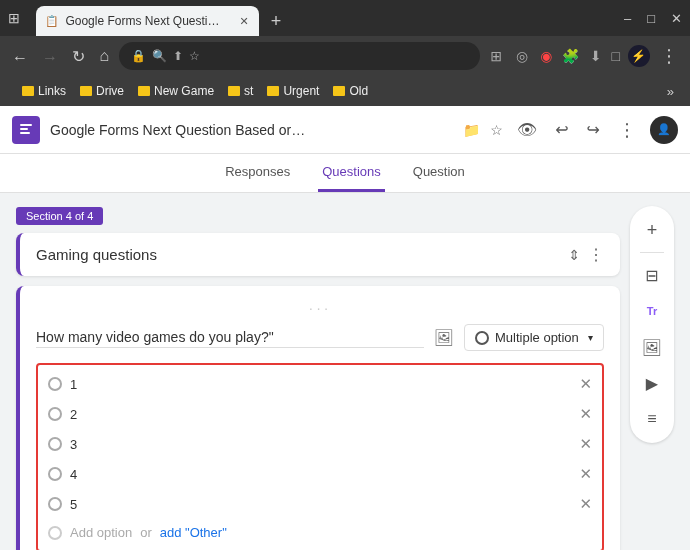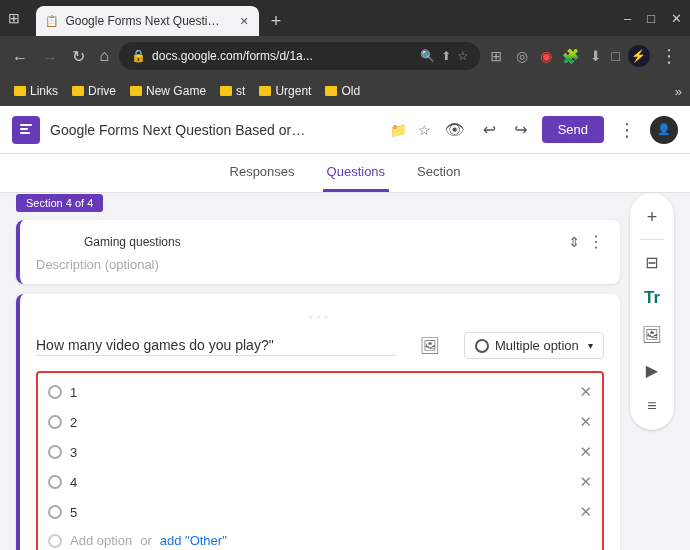--- a/index.html
+++ b/index.html
@@ -216,36 +216,35 @@
   </div>
 </div>
 
 <div class="address-bar" style="background:#3c3c3c; height:40px; display:flex; align-items:center; padding:0 8px; gap:6px;">
   <button class="nav-btn" style="background:none;border:none;color:#ccc;cursor:pointer;font-size:16px;">←</button>
   <button class="nav-btn" style="background:none;border:none;color:#666;cursor:pointer;font-size:16px;">→</button>
   <button class="nav-btn" style="background:none;border:none;color:#ccc;cursor:pointer;font-size:16px;">↻</button>
   <button class="nav-btn" style="background:none;border:none;color:#ccc;cursor:pointer;font-size:16px;">⌂</button>
   <div class="address-input" style="flex:1; background:#292929; border-radius:20px; height:28px; display:flex; align-items:center; padding:0 12px; gap:6px;">
     <span style="color:#aaa; font-size:12px;">🔒</span>
-    <span style="color:#eee; font-size:12px; flex:1;">docs.google.com/forms/d/1a...</span>
     <span style="color:#aaa; font-size:12px; cursor:pointer;">🔍</span>
     <span style="color:#aaa; font-size:12px; cursor:pointer;">⬆</span>
     <span style="color:#aaa; font-size:12px; cursor:pointer;">☆</span>
   </div>
   <span style="color:#aaa; font-size:14px; cursor:pointer; padding:0 4px;">⊞</span>
   <span style="color:#aaa; font-size:14px; cursor:pointer; padding:0 4px;">◎</span>
   <span style="color:#f44; font-size:14px; cursor:pointer; padding:0 2px;">◉</span>
   <span style="color:#aaa; font-size:14px; cursor:pointer; padding:0 2px;">🧩</span>
   <span style="color:#aaa; font-size:14px; cursor:pointer; padding:0 2px;">⬇</span>
   <span style="color:#aaa; font-size:14px; cursor:pointer; padding:0 2px;">□</span>
   <span style="width:22px;height:22px;border-radius:50%;background:#1a1a2e;display:inline-flex;align-items:center;justify-content:center;cursor:pointer; font-size:12px;">⚡</span>
   <span style="color:#ccc; font-size:18px; cursor:pointer; padding:0 4px;">⋮</span>
 </div>
 
-<div class="bookmarks-bar" style="background:#3c3c3c; height:30px; display:flex; align-items:center; padding:0 8px; gap:2px; overflow:hidden;">
+<div class="bookmarks-bar" style="background:#3c3c3c; height:30px; display:flex; align-items:center; padding:0 16px; gap:2px; overflow:hidden;">
   <div class="bookmark-item">
     <span style="width:12px;height:10px;background:#f5c518;display:inline-block;border-radius:1px;"></span>
     <span>Links</span>
   </div>
   <div class="bookmark-item">
     <span style="width:12px;height:10px;background:#f5c518;display:inline-block;border-radius:1px;"></span>
     <span>Drive</span>
   </div>
   <div class="bookmark-item">
     <span style="width:12px;height:10px;background:#f5c518;display:inline-block;border-radius:1px;"></span>
@@ -273,55 +272,53 @@
       <rect x="2" y="6" width="8" height="2" rx="1"></rect>
       <rect x="2" y="10" width="10" height="2" rx="1"></rect>
     </svg>
   </div>
   <span style="font-size:14px; color:#333; flex:1; overflow:hidden; white-space:nowrap; text-overflow:ellipsis;">Google Forms Next Question Based or…</span>
   <span style="color:#666; font-size:14px; cursor:pointer;">📁</span>
   <span style="color:#666; font-size:14px; cursor:pointer;">☆</span>
   <button class="header-icon-btn" style="background:none;border:none;cursor:pointer;color:#555;font-size:16px;">👁</button>
   <button class="header-icon-btn" style="background:none;border:none;cursor:pointer;color:#555;font-size:16px;">↩</button>
   <button class="header-icon-btn" style="background:none;border:none;cursor:pointer;color:#555;font-size:16px;">↪</button>
-  <button class="send-btn" style="background:#673ab7;color:white;border:none;border-radius:4px;padding:6px 16px;font-size:13px;cursor:pointer;font-weight:500;">Send</button>
   <button class="header-icon-btn" style="background:none;border:none;cursor:pointer;color:#555;font-size:18px;">⋮</button>
   <span style="width:28px;height:28px;border-radius:50%;background:#2d2d2d;display:inline-flex;align-items:center;justify-content:center;cursor:pointer;font-size:11px;color:white;">👤</span>
 </div>
 
 <div class="tabs-nav" style="background:white; display:flex; justify-content:center; gap:24px; border-bottom:1px solid #e0e0e0;">
   <div class="tab-item" style="padding:10px 4px;font-size:13px;color:#555;cursor:pointer;border-bottom:3px solid transparent;">Responses</div>
   <div class="tab-item active" style="padding:10px 4px;font-size:13px;color:#673ab7;cursor:pointer;border-bottom:3px solid #673ab7;font-weight:500;">Questions</div>
-  <div class="tab-item" style="padding:10px 4px;font-size:13px;color:#555;cursor:pointer;border-bottom:3px solid transparent;">Section</div>
-</div>
-
-<div class="main-content" style="background:#f1f3f4; padding:0 16px; display:flex; gap:10px; flex:1; overflow-y:auto; min-height:0;">
+  <div class="tab-item" style="padding:10px 4px;font-size:13px;color:#555;cursor:pointer;border-bottom:3px solid transparent;">Question</div>
+</div>
+
+<div class="main-content" style="background:#f1f3f4; padding:13px 16px; display:flex; gap:10px; flex:1; overflow-y:auto; min-height:0;">
 
   <div class="form-area" style="flex:1; min-width:0;">
     
     <div style="background:#673ab7;color:white;font-size:11px;padding:3px 10px;border-radius:3px;display:inline-block;margin-bottom:8px;">Section 4 of 4</div>
 
     
     <div class="section-card" style="background:white;border-radius:8px;padding:12px 16px;margin-bottom:10px;border-left:4px solid #673ab7;box-shadow:0 1px 3px rgba(0,0,0,0.1);">
       <div class="section-header" style="display:flex;justify-content:space-between;align-items:center;">
-        <span style="font-size:12px;color:#333;font-weight:500;margin-left:48px;">Gaming questions</span>
+        <span style="font-size:15px;color:#333;font-weight:500;">Gaming questions</span>
         <div style="display:flex;gap:8px;">
           <button style="background:none;border:none;cursor:pointer;color:#666;font-size:14px;">⇕</button>
           <button style="background:none;border:none;cursor:pointer;color:#666;font-size:16px;">⋮</button>
         </div>
       </div>
-      <div style="font-size:13px;color:#aaa;margin-top:6px;cursor:text;">Description (optional)</div>
     </div>
 
     
     <div class="question-card" style="background:white;border-radius:8px;padding:14px 16px;box-shadow:0 1px 3px rgba(0,0,0,0.1);border-left:4px solid #673ab7;">
 
       <div style="text-align:center;color:#ccc;font-size:14px;margin-bottom:8px;cursor:grab;letter-spacing:3px;">···</div>
 
-      <div style="display:flex;align-items:center;gap:24px;margin-bottom:12px;">
+      <div style="display:flex;align-items:center;gap:10px;margin-bottom:12px;">
         <input type="text" class="question-text-input" style="flex: 1 1 0%; font-size: 14px; color: rgb(51, 51, 51); border-top: none; border-right: none; border-left: none; border-image: initial; outline: none; border-bottom: 1px solid rgb(221, 221, 221); padding: 2px 0px; background: transparent;" value="How many video games do you play?&quot;">
         <button style="background:none;border:none;cursor:pointer;color:#666;font-size:16px;">🖼</button>
         <div style="display:flex;align-items:center;gap:6px;border:1px solid #ddd;border-radius:4px;padding:5px 10px;cursor:pointer;font-size:13px;color:#333;background:white;min-width:140px;">
           <span style="width:14px;height:14px;border-radius:50%;border:2px solid #555;display:inline-block;flex-shrink:0;"></span>
           <span style="flex:1;">Multiple option</span>
           <span style="font-size:10px;">▾</span>
         </div>
       </div>
 
       <div class="options-area" style="border:2px solid #e53935;border-radius:4px;padding:4px 0;">
@@ -363,18 +360,18 @@
           <a href="#" style="font-size:13px;color:#1a73e8;text-decoration:none;cursor:pointer;">add "Other"</a>
         </div>
       </div>
     </div>
   </div>
 
   <div class="right-toolbar" style="display:flex;flex-direction:column;gap:4px;background:white;border-radius:24px;padding:8px 6px;height:fit-content;box-shadow:0 1px 3px rgba(0,0,0,0.15);align-items:center;">
     <button style="background:none;border:none;cursor:pointer;color:#555;font-size:18px;padding:4px;width:32px;height:32px;display:flex;align-items:center;justify-content:center;">+</button>
     <div style="width:24px;height:1px;background:#e0e0e0;margin:2px 0;"></div>
     <button style="background:none;border:none;cursor:pointer;color:#555;font-size:16px;padding:4px;width:32px;height:32px;display:flex;align-items:center;justify-content:center;">⊟</button>
-    <button style="background:none;border:none;cursor:pointer;color:#0f766e;font-size:17px;font-weight:bold;padding:4px;width:32px;height:32px;display:flex;align-items:center;justify-content:center;">Tr</button>
+    <button style="background:none;border:none;cursor:pointer;color:#8b5cf6;font-size:11px;font-weight:bold;padding:4px;width:32px;height:32px;display:flex;align-items:center;justify-content:center;">Tr</button>
     <button style="background:none;border:none;cursor:pointer;color:#555;font-size:16px;padding:4px;width:32px;height:32px;display:flex;align-items:center;justify-content:center;">🖼</button>
     <button style="background:none;border:none;cursor:pointer;color:#555;font-size:16px;padding:4px;width:32px;height:32px;display:flex;align-items:center;justify-content:center;">▶</button>
     <button style="background:none;border:none;cursor:pointer;color:#555;font-size:16px;padding:4px;width:32px;height:32px;display:flex;align-items:center;justify-content:center;">≡</button>
   </div>
 </div>
 
 </body></html>

